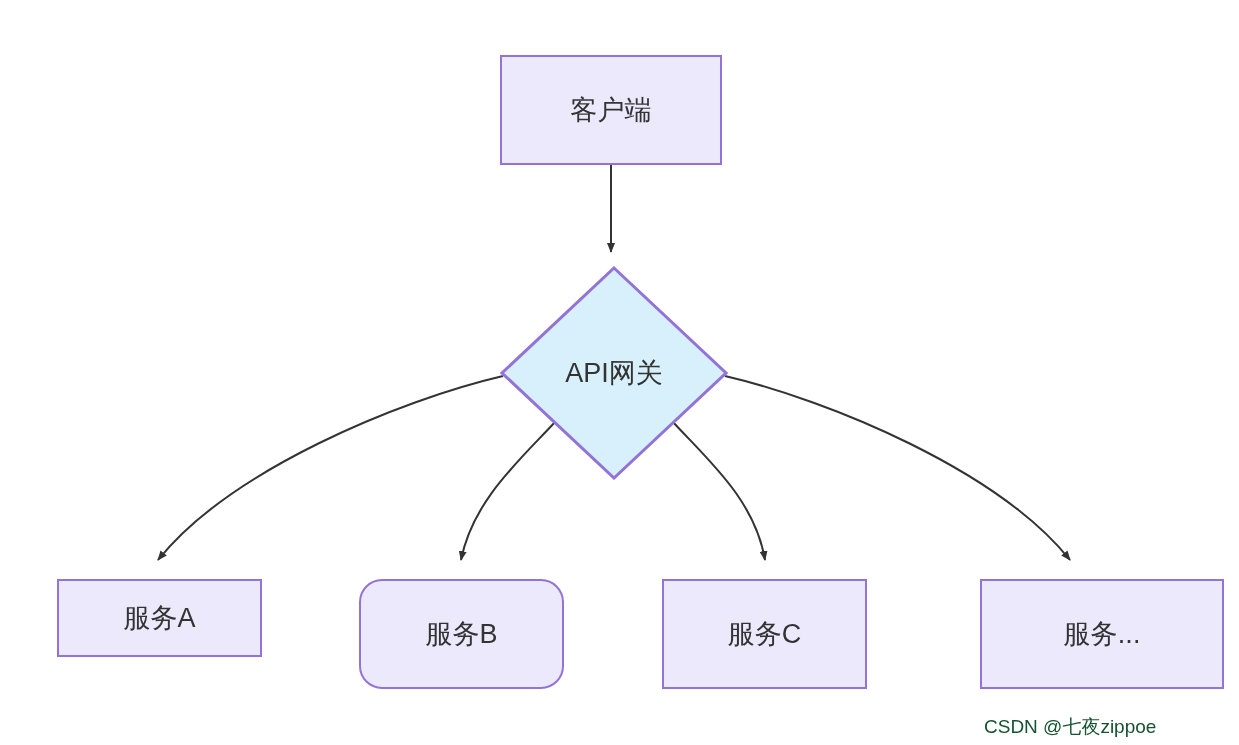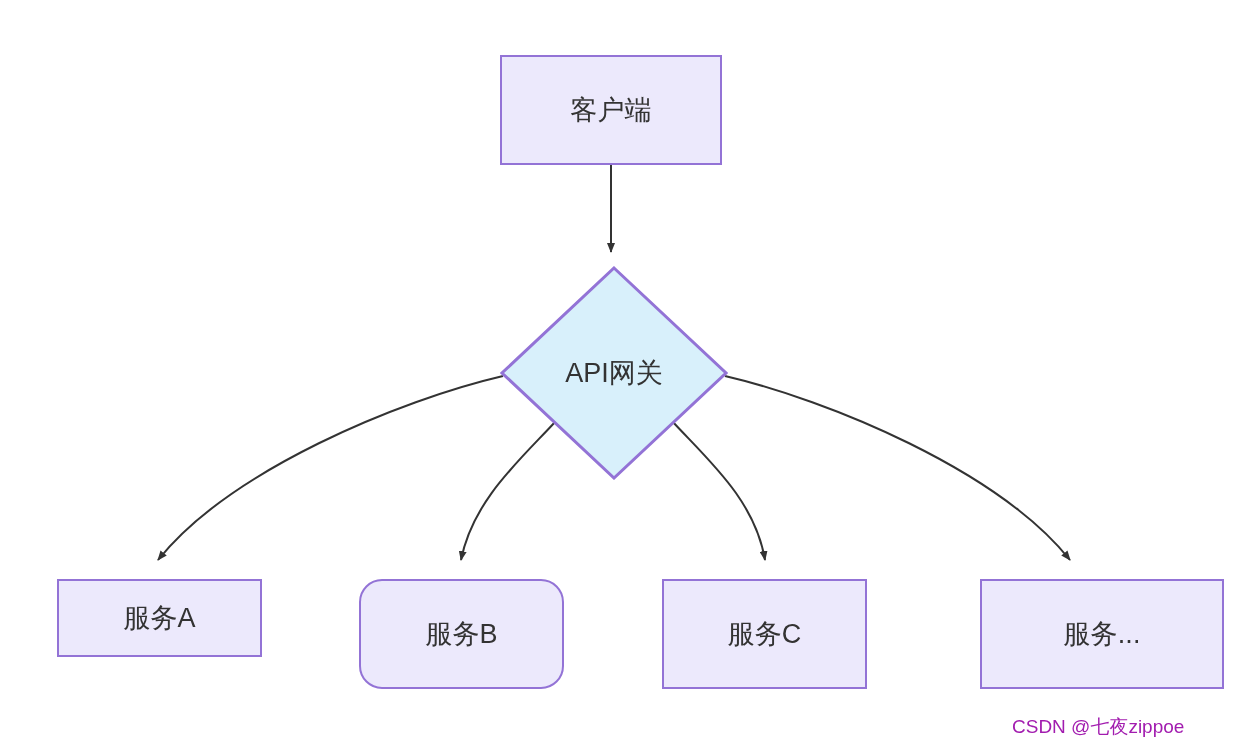--- a/index.html
+++ b/index.html
@@ -120,15 +120,15 @@
   </div>
 
   <div class="node node-rect" id="node-service-2" style="left: 662px; top: 579px; width: 205px; height: 110px;">
     <span class="node-label">服务C</span>
   </div>
 
   <div class="node node-rect" id="node-service-3" style="left: 964px; top: 579px; width: 244px; height: 110px; margin-left: 16px;">
     <span class="node-label">服务...</span>
   </div>
 
-  <div id="watermark" style="left: 1012px; top: 714px; color: #a21caf;">CSDN @七夜zippoe</div>
+  <div id="watermark" style="left: 984px; top: 714px; color: #14532d;">CSDN @七夜zippoe</div>
 
 </div>
 
 </body></html>

